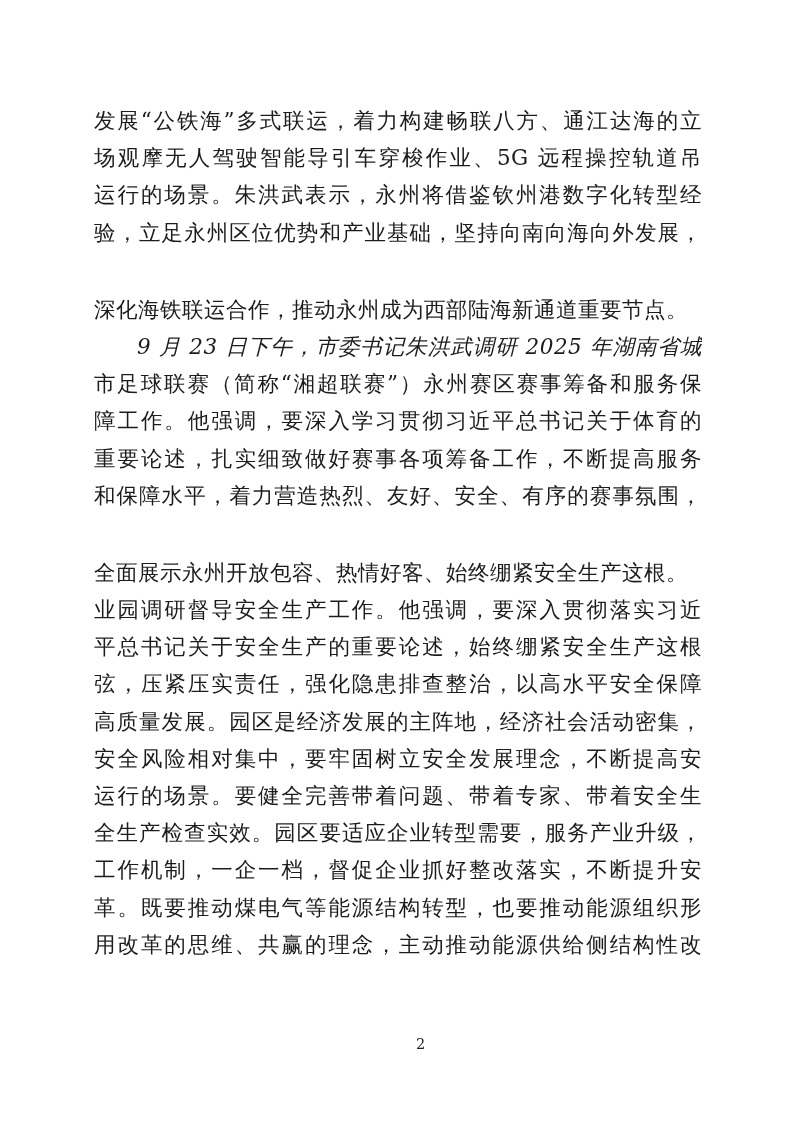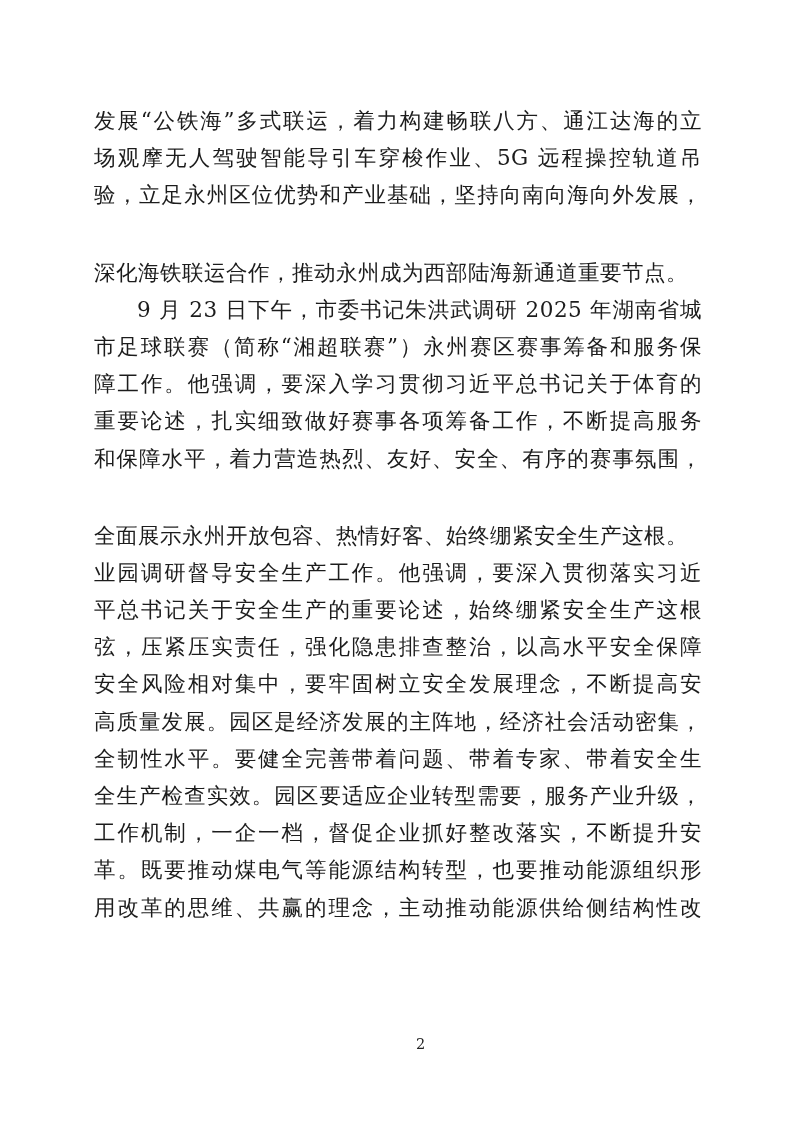--- a/index.html
+++ b/index.html
@@ -35,20 +35,21 @@
     padding: 0;
   }
   .line {
     height: 37.2px;
     overflow: hidden;
     text-align: justify;
     text-align-last: justify;
   }
   .line.indent {
     text-indent: 43px;
+    font-style: italic;
   }
   .line.flush-left {
     text-align-last: left;
     margin-top: 40px;
   }
   .page-number {
     position: absolute;
     top: 1034px;
     left: 0;
     width: 100%;
@@ -59,38 +60,39 @@
   }
 </style>
 </head>
 <body style="background: rgb(255, 255, 255);">
 
 <div class="page">
   <div class="text-block" style="color: rgb(28, 28, 28);">
       <div class="paragraph">
         <div class="line">发展“公铁海”多式联运，着力构建畅联八方、通江达海的立</div>
         <div class="line">场观摩无人驾驶智能导引车穿梭作业、5G 远程操控轨道吊</div>
+        <div class="line">运行的场景。朱洪武表示，永州将借鉴钦州港数字化转型经</div>
         <div class="line">验，立足永州区位优势和产业基础，坚持向南向海向外发展，</div>
         <div class="line flush-left">深化海铁联运合作，推动永州成为西部陆海新通道重要节点。</div>
       </div>
       <div class="paragraph">
         <div class="line indent">9 月 23 日下午，市委书记朱洪武调研 2025 年湖南省城</div>
         <div class="line">市足球联赛（简称“湘超联赛”）永州赛区赛事筹备和服务保</div>
         <div class="line">障工作。他强调，要深入学习贯彻习近平总书记关于体育的</div>
         <div class="line">重要论述，扎实细致做好赛事各项筹备工作，不断提高服务</div>
         <div class="line">和保障水平，着力营造热烈、友好、安全、有序的赛事氛围，</div>
         <div class="line flush-left">全面展示永州开放包容、热情好客、始终绷紧安全生产这根。</div>
       </div>
       <div class="paragraph">
         <div class="line">业园调研督导安全生产工作。他强调，要深入贯彻落实习近</div>
         <div class="line">平总书记关于安全生产的重要论述，始终绷紧安全生产这根</div>
         <div class="line">弦，压紧压实责任，强化隐患排查整治，以高水平安全保障</div>
+        <div class="line">高质量发展。园区是经济发展的主阵地，经济社会活动密集，</div>
         <div class="line">安全风险相对集中，要牢固树立安全发展理念，不断提高安</div>
-        <div class="line">高质量发展。园区是经济发展的主阵地，经济社会活动密集，</div>
-        <div class="line">全韧性水平。要健全完善带着问题、带着专家、带着安全生</div>
+        <div class="line">运行的场景。要健全完善带着问题、带着专家、带着安全生</div>
         <div class="line">全生产检查实效。园区要适应企业转型需要，服务产业升级，</div>
         <div class="line">工作机制，一企一档，督促企业抓好整改落实，不断提升安</div>
         <div class="line">革。既要推动煤电气等能源结构转型，也要推动能源组织形</div>
         <div class="line">用改革的思维、共赢的理念，主动推动能源供给侧结构性改</div>
       </div>
     </div>
   <div class="page-number">2</div>
 </div>
 
 </body></html>

